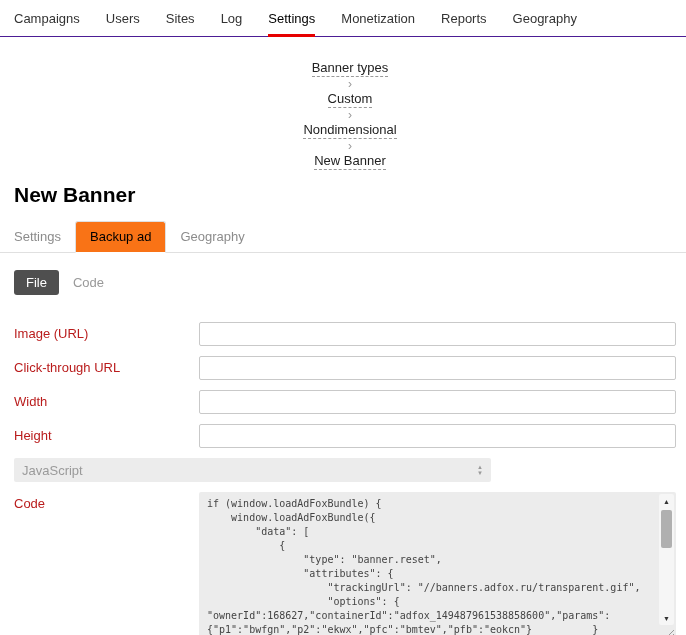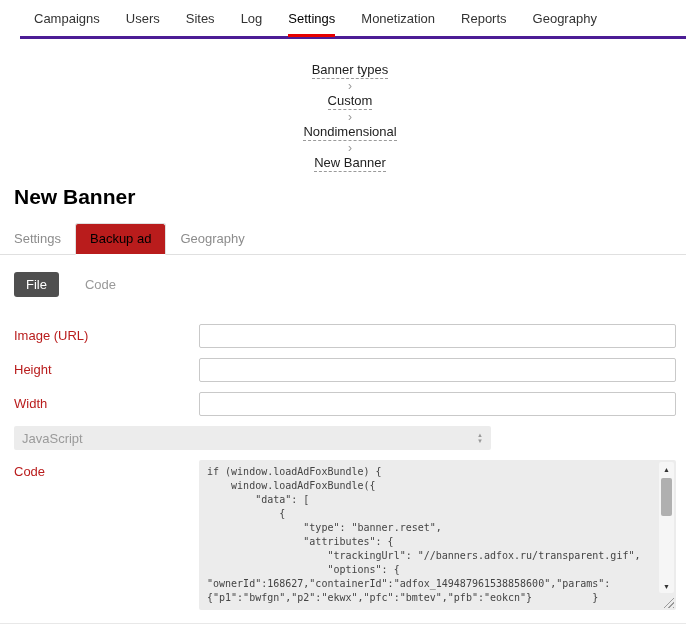--- a/index.html
+++ b/index.html
@@ -4,40 +4,40 @@
 <style>
   * { margin:0; padding:0; box-sizing:border-box; }
   html,body { background:#fff; }
   body {
     width:686px; height:635px; overflow:hidden;
     font-family:"Liberation Sans", sans-serif;
     font-size:13px; color:#222;
   }
 
   
-  .top-nav { display:flex; gap:26px; padding-left:14px; border-bottom:3px solid #4c1d95;margin-left:20px; }
+  .top-nav { display:flex; gap:26px; padding-left:14px; border-bottom:1px solid #4c1d95; }
   .nav-item { position:relative; padding:11px 0 10px; color:#333; cursor:pointer; }
   .nav-item.active { color:#000; }
   .nav-item.active::after { content:""; position:absolute; left:0; right:0; bottom:-1px; height:3px; background:#e60000; }
 
   
   .breadcrumb { margin:23px 0 0 14px; display:flex; align-items:center;flex-direction:column; }
   .crumb { color:#222; border-bottom:1px dashed #9a9a9a; padding-bottom:1px; cursor:pointer; }
   .crumb-sep { color:#999; margin:0 9px; font-size:12px; }
 
   .page-title { margin:13px 0 0 14px; font-size:21px; font-weight:700; color:#000; }
 
   
   .tabs { margin-top:14px; display:flex; align-items:flex-end; border-bottom:1px solid #e0e0e0; padding-left:14px; }
   .tab { padding:7px 14px 8px; color:#8c8c8c; cursor:pointer; }
   .tab.first { padding-left:0; }
-  .tab.active { color:#000; background:#b91c1c; border:1px solid #e0e0e0; border-bottom:1px solid #fff; margin-bottom:-1px; border-radius:3px 3px 0 0; }
+  .tab.active { color:#000; background:#f97316; border:1px solid #e0e0e0; border-bottom:1px solid #fff; margin-bottom:-1px; border-radius:3px 3px 0 0; }
 
   
-  .toggle-row { margin:17px 0 0 14px; display:flex; align-items:center; gap:26px; }
+  .toggle-row { margin:17px 0 0 14px; display:flex; align-items:center; gap:14px; }
   .btn-dark { background:#4f4f4f; color:#fff; padding:5px 12px; border-radius:3px; border:none; font-size:13px; font-family:inherit; cursor:pointer; }
   .toggle-code { color:#999; cursor:pointer; }
 
   
   .form { margin-top:27px; }
   .row { display:flex; align-items:center; margin:0 0 10px 14px; }
   .row.top { align-items:flex-start; }
   .row .label { width:185px; flex:none; color:#b91c1c; padding-top:4px; align-self:flex-start; }
   input.text {
     width:477px; height:24px; border:1px solid #c9c9c9; border-radius:2px;
@@ -124,28 +124,32 @@
 
 
 <div class="form">
 
   <div class="row">
     <div class="label">Image (URL)</div>
     <input class="text" type="text" value="" style="">
   </div>
 
 
-
   <div class="row">
-    <div class="label">Height</div>
+    <div class="label">Click-through URL</div>
     <input class="text" type="text" value="" style="">
   </div>
 
   <div class="row">
     <div class="label">Width</div>
+    <input class="text" type="text" value="" style="">
+  </div>
+
+  <div class="row">
+    <div class="label">Height</div>
     <input class="text" type="text" value="" style="">
   </div>
 
   <div class="row">
     <div class="select">
       <span>JavaScript</span>
       <span class="sort-arrows">
         <span>▲</span>
         <span>▼</span>
       </span>

